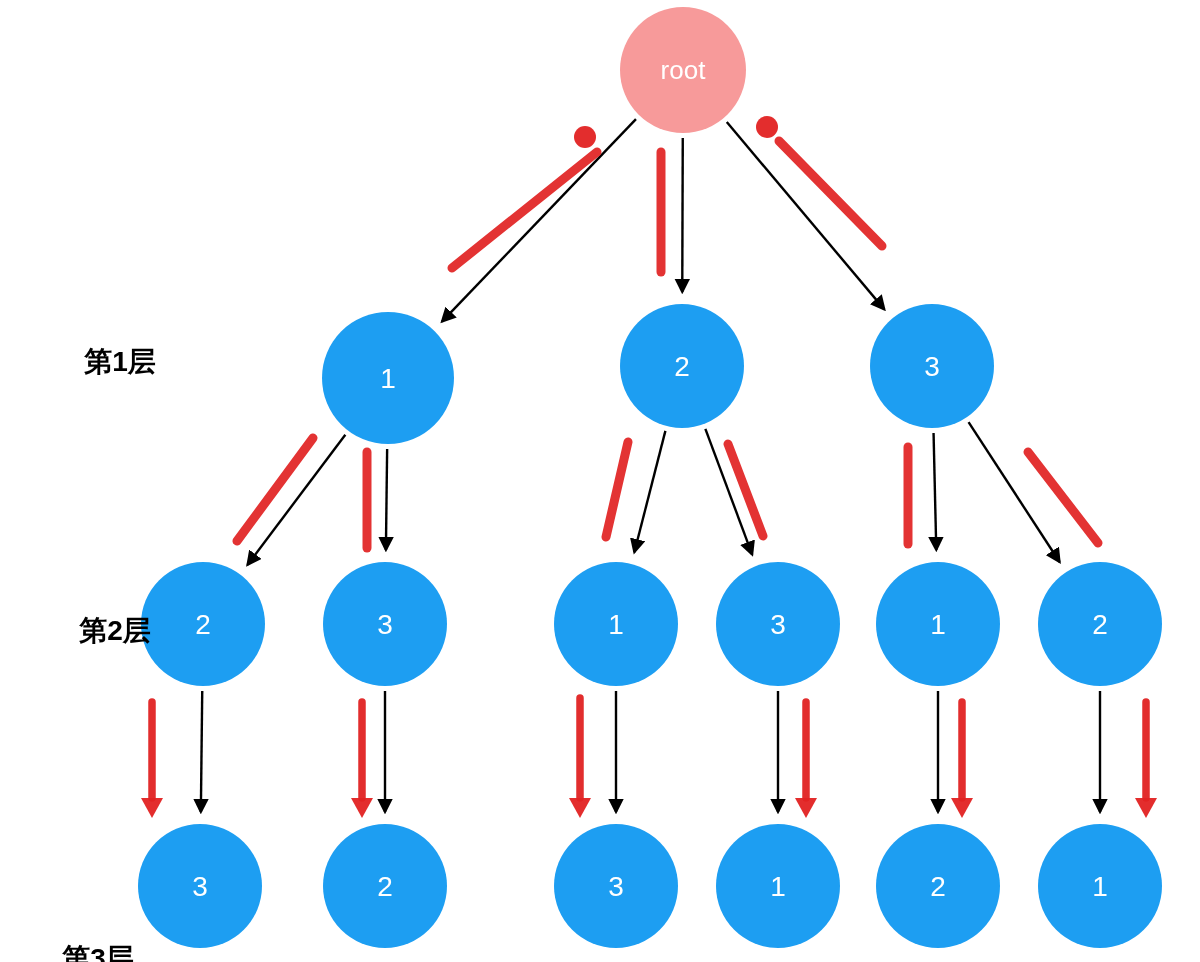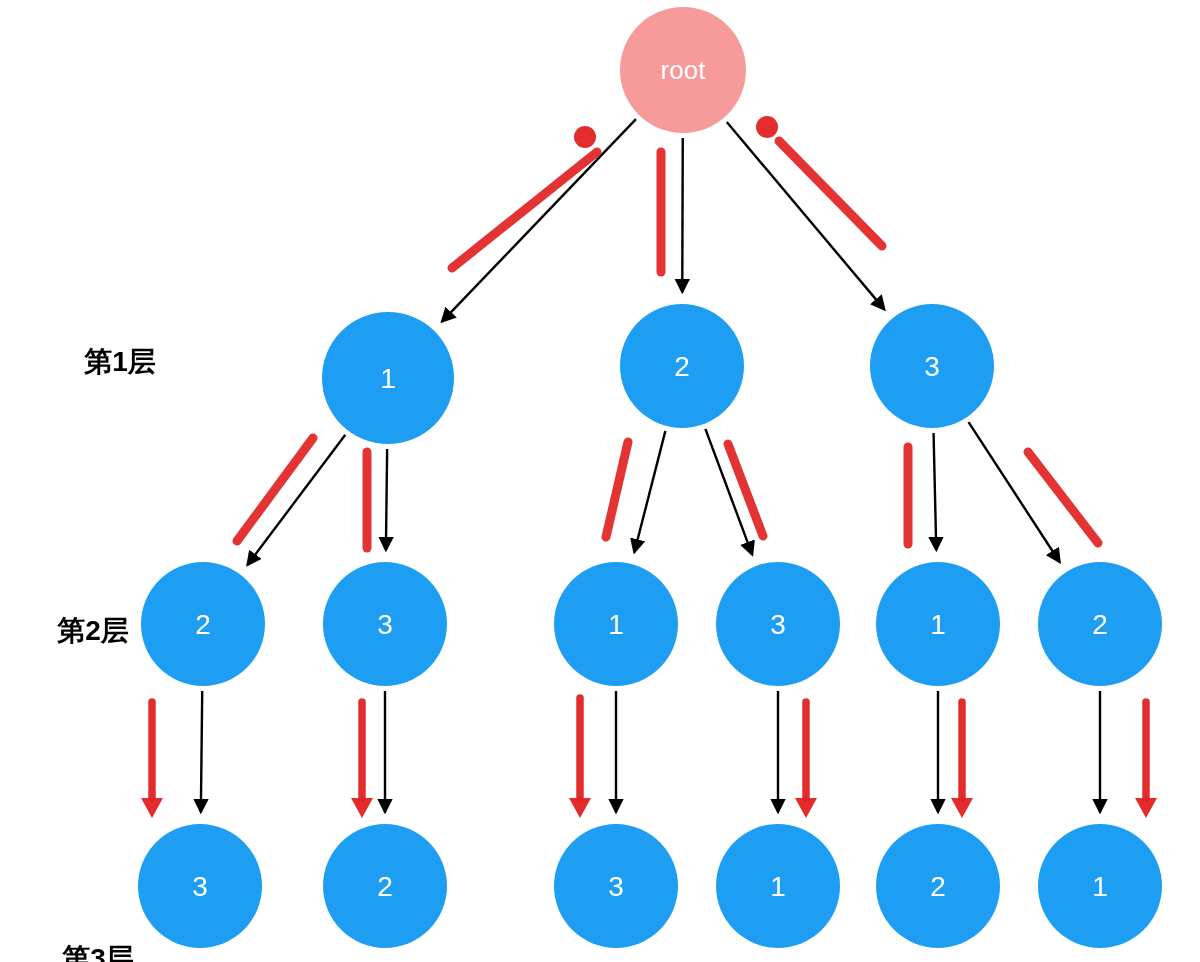--- a/index.html
+++ b/index.html
@@ -144,19 +144,19 @@
       </g>
       <g>
         <circle cx="1100" cy="886" r="62" fill="#1d9ef2"></circle>
         <text x="1100" y="886" dy="0.35em" text-anchor="middle" fill="#ffffff" font-size="28" font-family="&quot;Liberation Sans&quot;, sans-serif">1</text>
       </g>
     </svg>
 
   <div class="level-label" id="label-0" style="left: 120px; top: 362px;">
     <div>第1层</div>
   </div>
-  <div class="level-label" id="label-1" style="left: 93px; top: 631px;">
+  <div class="level-label" id="label-1" style="left: 115px; top: 631px;">
     <div>第2层</div>
   </div>
   <div class="level-label" id="label-2" style="left: 98px; top: 920px; margin-top: 39px;">
     <div>第3层</div>
   </div>
 </div>
 
 </body></html>

